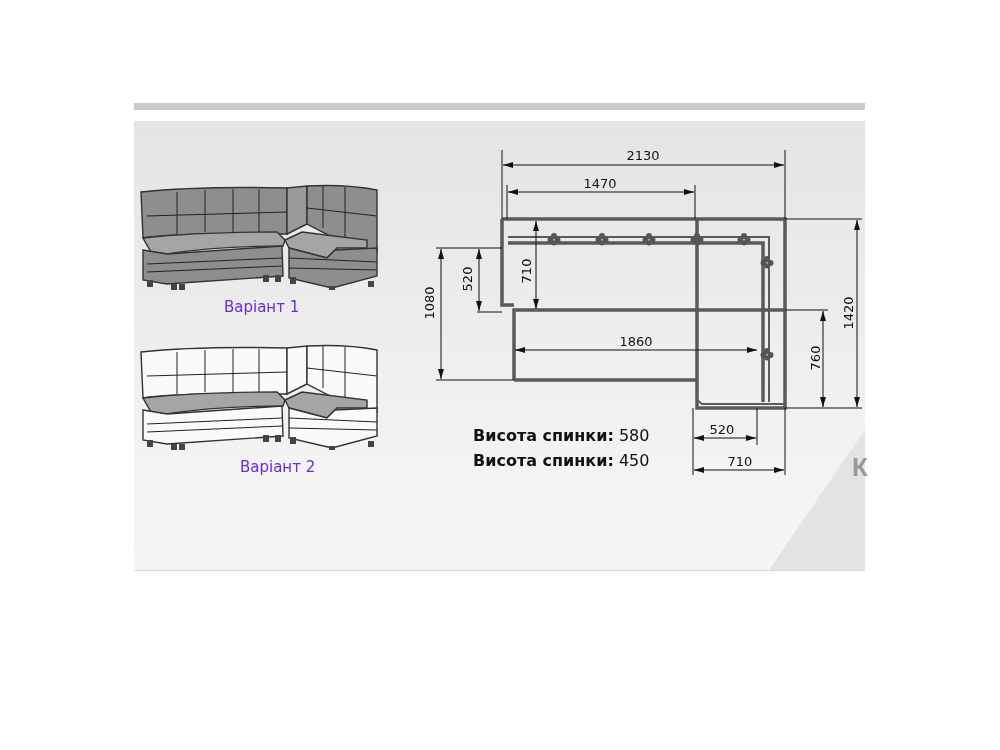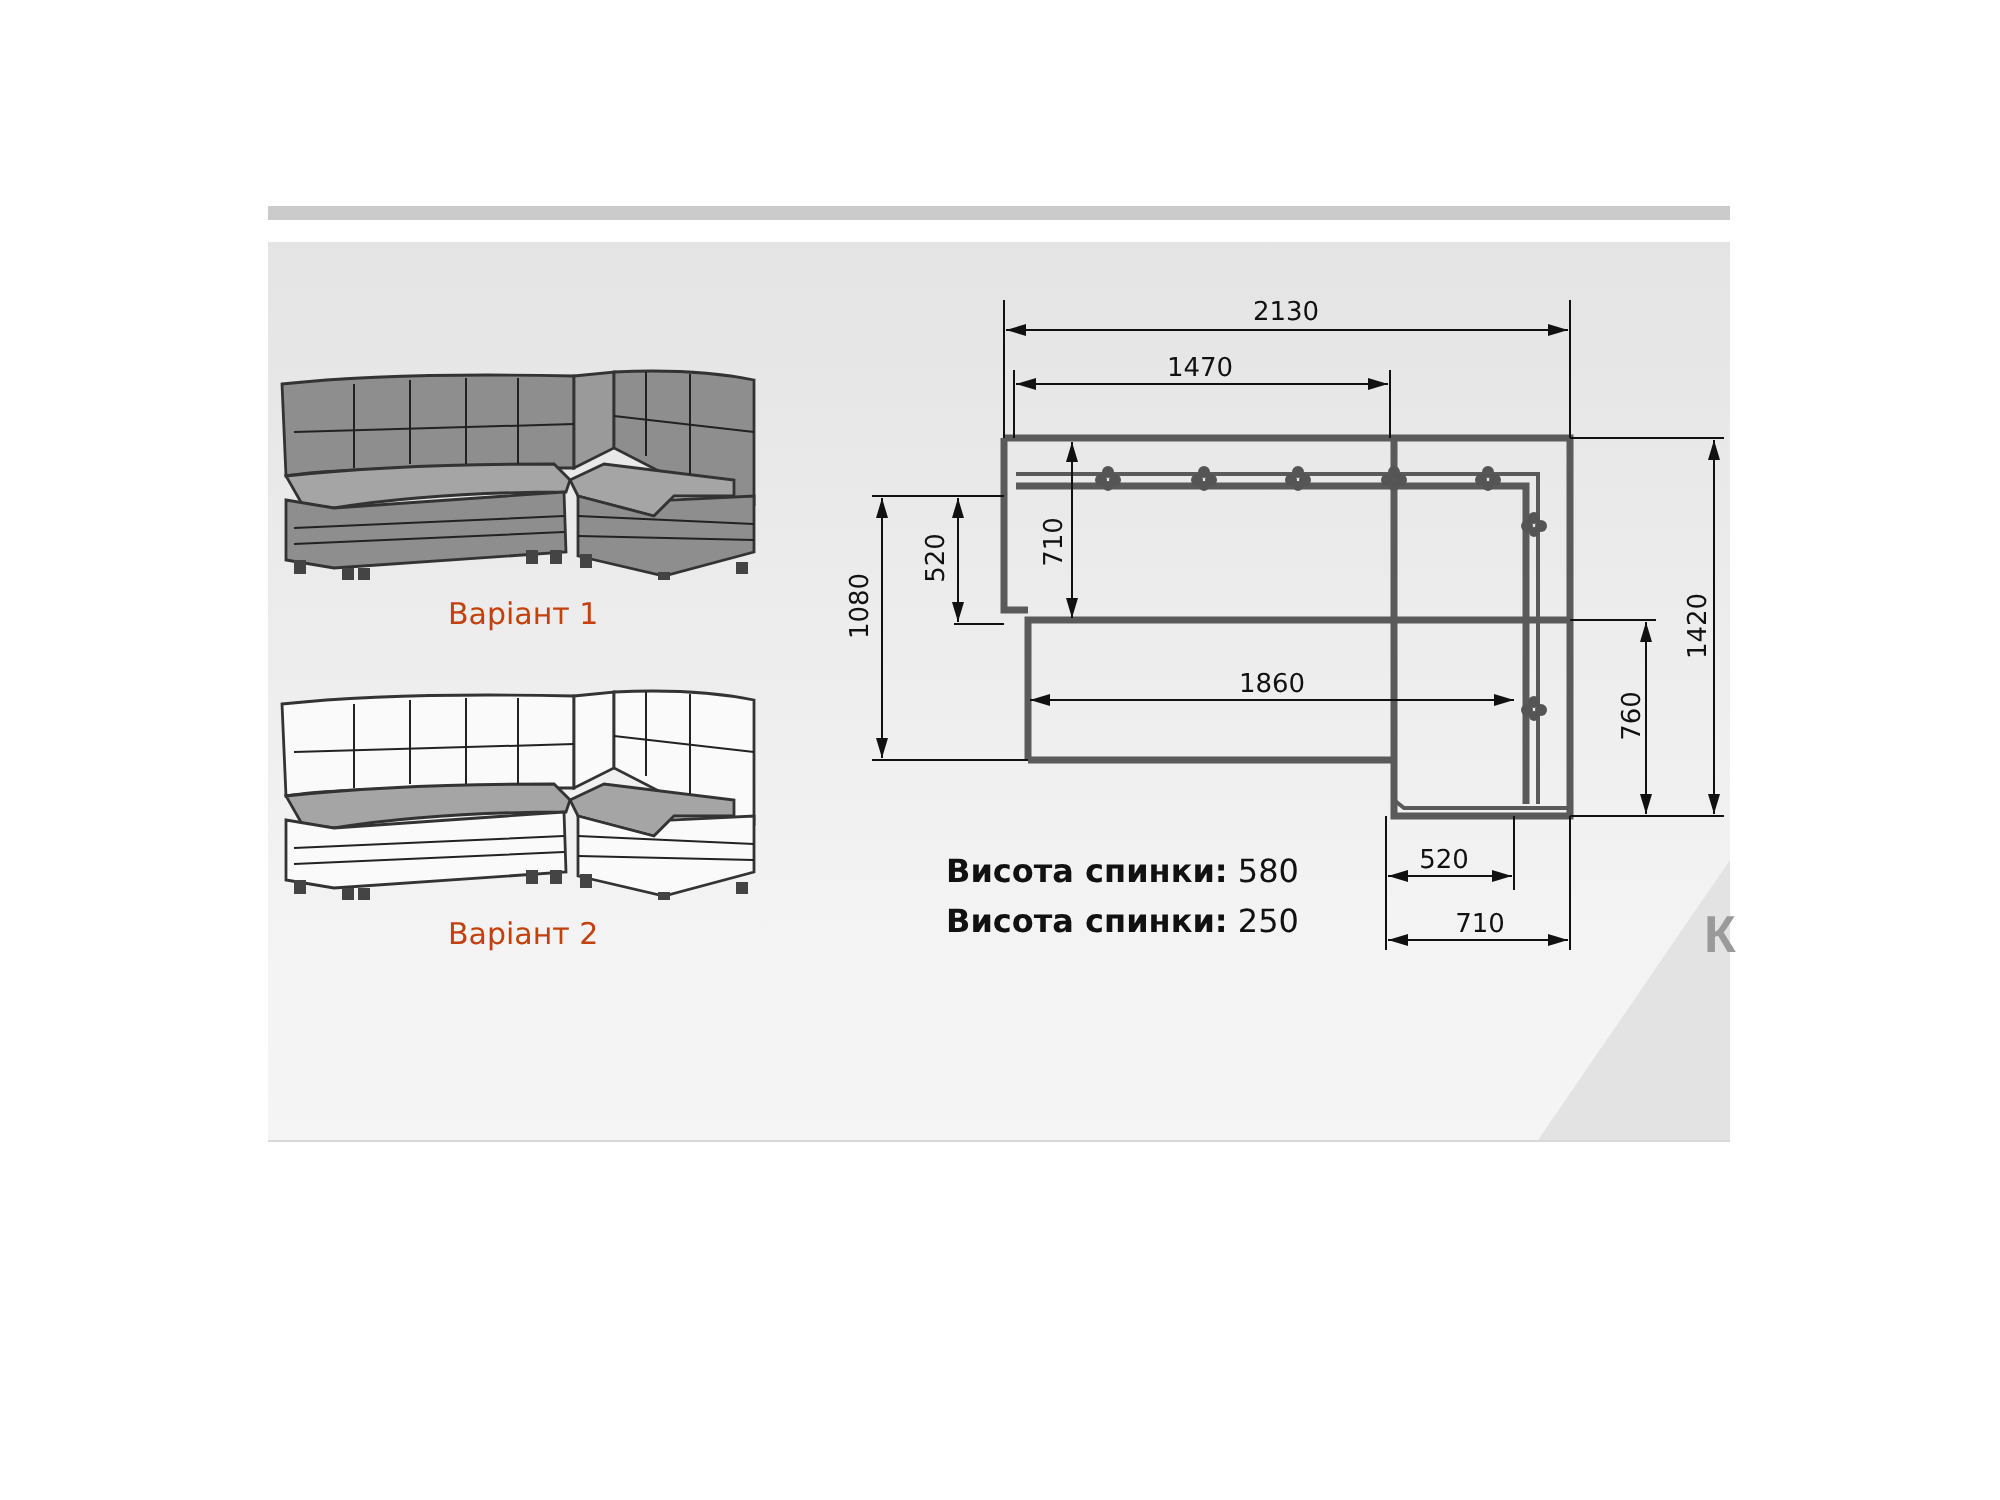--- a/index.html
+++ b/index.html
@@ -3,21 +3,21 @@
 <meta charset="utf-8">
 <style>
   html, body { margin:0; padding:0; background:#ffffff; }
   body { width:1000px; height:750px; position:relative; overflow:hidden; font-family:"Liberation Sans", sans-serif; }
   .topbar { position:absolute; left:134px; top:103px; width:731px; height:7px; background:#cbcbcb; }
   .panel { position:absolute; left:134px; top:121px; width:731px; height:449px;
            background:linear-gradient(#e4e4e4 0%, #ececec 40%, #f3f3f3 75%, #f5f5f5 100%);
            border-bottom:1px solid #d8d8d8; overflow:hidden; }
   .panel-corner { position:absolute; right:0; bottom:0; width:0; height:0;
            border-style:solid; border-width:0 0 140px 96px; border-color:transparent transparent #e3e3e3 transparent; }
-  .variant-label { position:absolute; font-family:"DejaVu Sans", sans-serif; font-size:15px; color:#c2410c; }
+  .variant-label { position:absolute; font-family:"DejaVu Sans", sans-serif; font-size:15px; color:#6d28d9; }
   .specs { position:absolute; left:473px; top:423px; font-family:"DejaVu Sans", sans-serif; font-size:16px; color:#111; line-height:25px; }
   .specs b { font-weight:bold;text-align:center; }
   .brand-letter { position:absolute; left:852px; top:452px; font-size:26px; font-weight:bold; color:#9a9a9a; }
   svg text { font-family:"DejaVu Sans", sans-serif; }
 </style>
 </head>
 <body>
 
 <div class="topbar"></div>
 
@@ -79,21 +79,21 @@
     <rect x="10" y="98" width="6" height="7"></rect>
       <rect x="34" y="102" width="6" height="6"></rect>
       <rect x="42" y="102" width="6" height="6"></rect>
     <rect x="126" y="93" width="6" height="7"></rect>
       <rect x="138" y="93" width="6" height="7"></rect>
       <rect x="153" y="95" width="6" height="7"></rect>
     <rect x="192" y="104" width="6" height="4"></rect>
       <rect x="231" y="99" width="6" height="6"></rect>
   </g>
 </svg>
-<div class="variant-label" style="left:224px;top:458px">Варіант 2</div>
+<div class="variant-label" style="left:240px;top:458px">Варіант 2</div>
 
 <svg style="position:absolute;left:0;top:0" width="1000" height="750" viewBox="0 0 1000 750">
   <defs>
     <marker id="ah" viewBox="0 0 10 6" refX="10" refY="3" markerWidth="10" markerHeight="6" orient="auto-start-reverse">
       <path d="M0 0 L10 3 L0 6 Z" fill="#111"></path>
     </marker>
     <g id="tuft">
       <circle cx="0" cy="-4" r="3" fill="#555"></circle>
       <circle cx="-3.5" cy="0" r="3" fill="#555"></circle>
       <circle cx="3.5" cy="0" r="3" fill="#555"></circle>
@@ -169,17 +169,17 @@
   </g>
 </svg>
 
 <div class="specs">
   <div>
     <b>Висота спинки:</b>
     <span>580</span>
   </div>
   <div>
     <b>Висота спинки:</b>
-    <span>250</span>
+    <span>450</span>
   </div>
 </div>
 
 <div class="brand-letter">К</div>
 
 </body></html>

